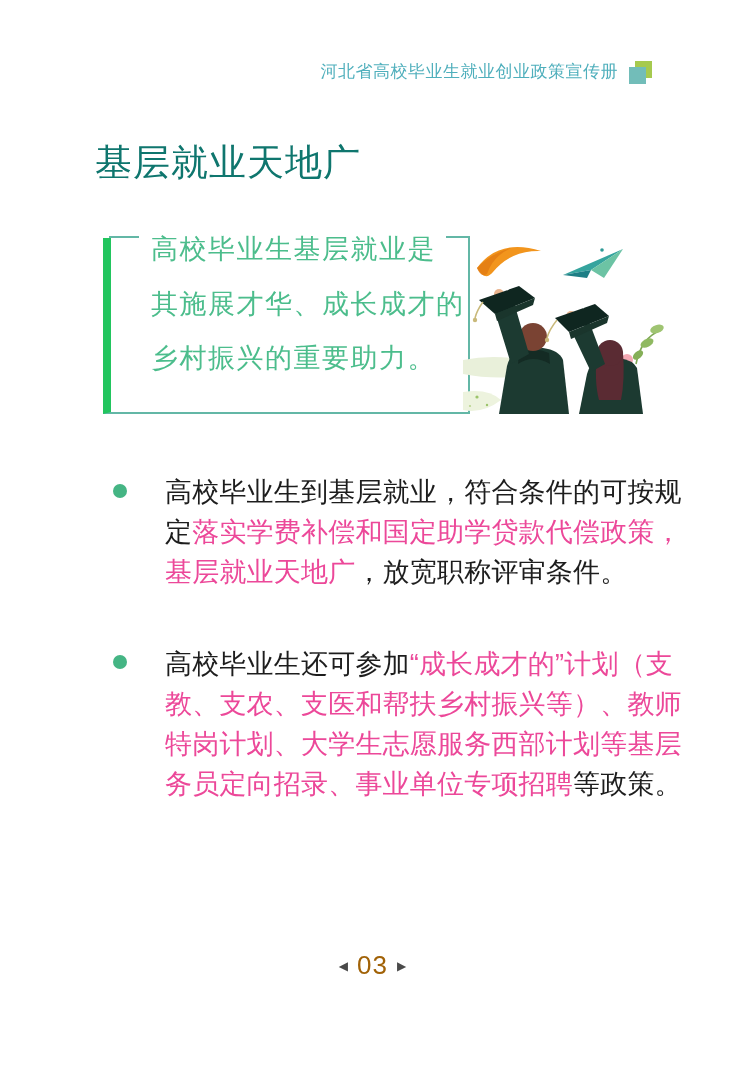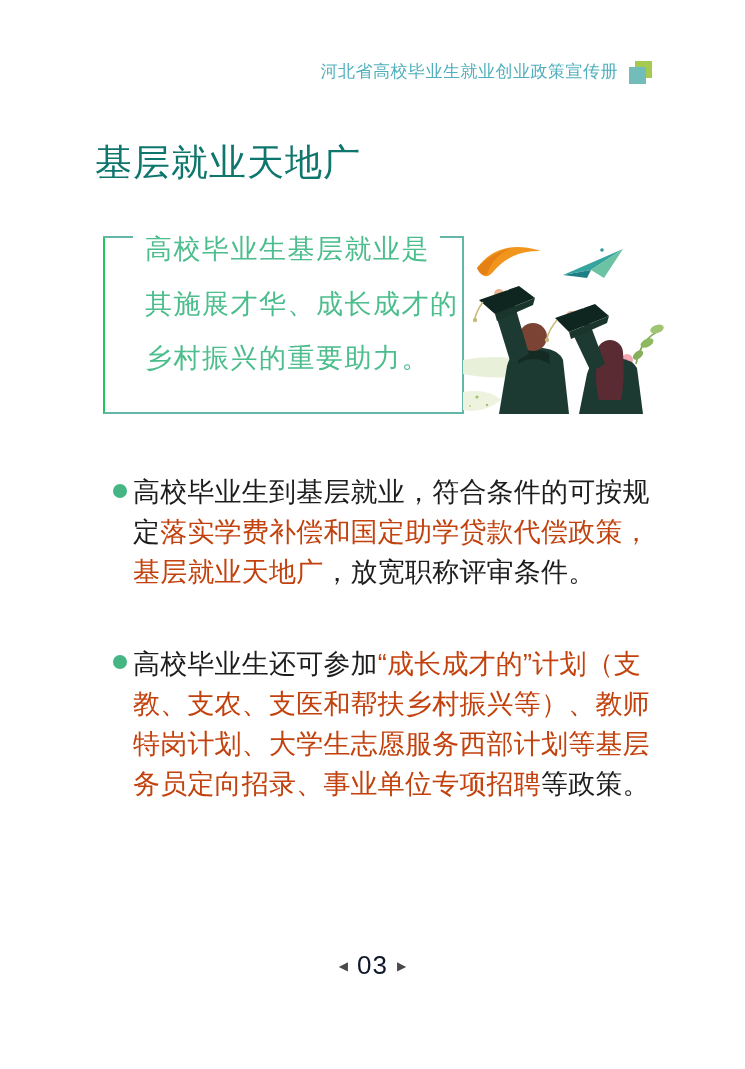--- a/index.html
+++ b/index.html
@@ -14,47 +14,47 @@
   .header-icon{position:relative;width:25px;height:25px;flex:0 0 auto;}
   .sq-green{position:absolute;top:1px;left:7px;width:17px;height:17px;background:#A6CA4F;}
   .sq-teal{position:absolute;top:7px;left:1px;width:17px;height:17px;background:#72BDB9;}
 
   
   .title{position:absolute;left:95px;top:138px;margin:0;font-size:37px;font-weight:500;
          color:#0f766e;letter-spacing:1px;white-space:nowrap;}
 
   
   .quote-box{position:absolute;left:103px;top:238px;width:357px;height:174px;
-             border-left:2px solid #22c55e;border-right:2px solid #63B7A6;border-bottom:2px solid #63B7A6;}
+             border-left:8px solid #22c55e;border-right:2px solid #63B7A6;border-bottom:2px solid #63B7A6;}
   .stub{position:absolute;top:-2px;height:2px;background:#63B7A6;}
   .stub-left{left:-2px;width:30px;}
   .stub-right{right:-2px;width:24px;}
   .quote-lines{position:absolute;left:40px;top:-16px;}
   .quote-line{font-size:27px;line-height:54.5px;color:#4CBD8C;letter-spacing:1.5px;
               white-space:nowrap;font-weight:500;}
 
   
   .illustration{position:absolute;left:463px;top:242px;width:210px;height:172px;}
 
   
   .bullet-item{position:absolute;left:106px;width:560px;}
   #b1{top:470px;}
   #b2{top:642px;}
   .dot{position:absolute;left:7px;top:14px;width:14px;height:14px;border-radius:50%;background:#45B584;}
   #b2 .dot{top:13px;}
-  .bullet-lines{margin-left:27px;padding-top:2px;}
+  .bullet-lines{margin-left:59px;padding-top:2px;}
   .bullet-line{font-size:27px;line-height:40px;white-space:nowrap;font-weight:500;letter-spacing:0.2px;}
   .seg-black{color:#1D1D1D;}
-  .seg-green{color:#c2410c;text-align:right;}
+  .seg-green{color:#ec4899;text-align:right;}
 
   
   .footer{position:absolute;top:950px;left:0;width:100%;display:flex;justify-content:center;
           align-items:center;gap:9px;}
   .arrow{font-size:12px;color:#4A4A4A;line-height:1;}
-  .page-num{font-size:26px;color:#0f172a;letter-spacing:1px;font-weight:400;}
+  .page-num{font-size:26px;color:#a16207;letter-spacing:1px;font-weight:400;}
 </style>
 </head>
 <body>
 
 <div class="page">
 
   <div class="header">
     <span class="header-title">河北省高校毕业生就业创业政策宣传册</span>
     <span class="header-icon">
       <span class="sq-green"></span>

